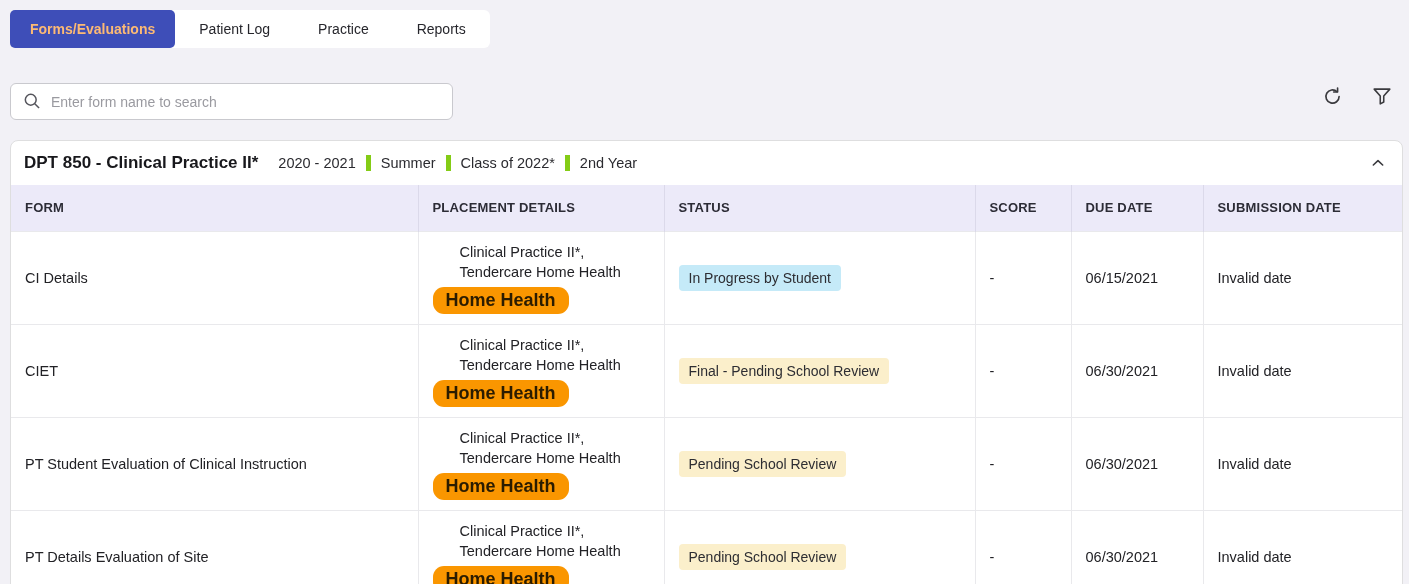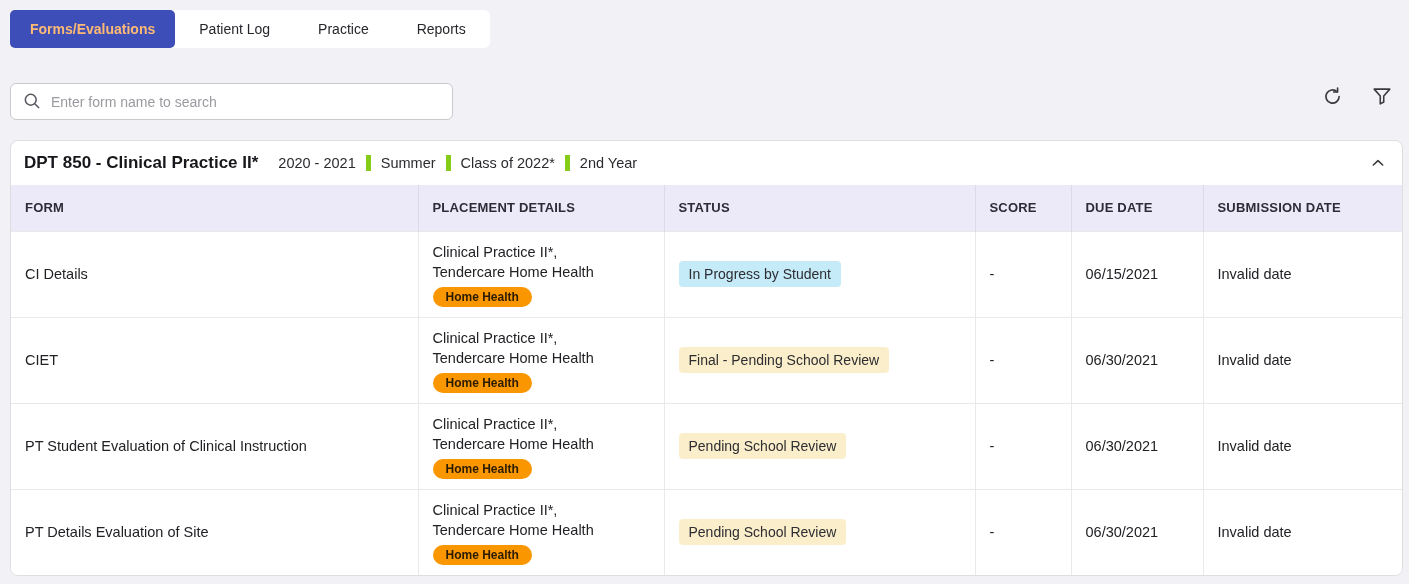--- a/index.html
+++ b/index.html
@@ -121,27 +121,27 @@
     height:72px;
     padding:10px 14px;
     font-size:14.5px;
     color:#222226;
     border-top:1px solid #e9e9ec;
     border-right:1px solid #e9e9ec;
     vertical-align:middle;
     background:#ffffff;
   }
   tbody td:last-child { border-right:none; }
-  .placement-line { display:block; line-height:20px; }
+  .placement-line { display:block; line-height:20px;margin-left:27px; }
   .tag {
     display:inline-block;
     margin-top:5px;
     padding:3px 13px;
     border-radius:11px;
-    font-size:12px;
+    font-size:18px;
     font-weight:bold;
     color:#2b1c00;
   }
   .status-badge {
     display:inline-block;
     padding:5px 10px;
     border-radius:4px;
     font-size:14px;
     color:#2d2d32;
   }

